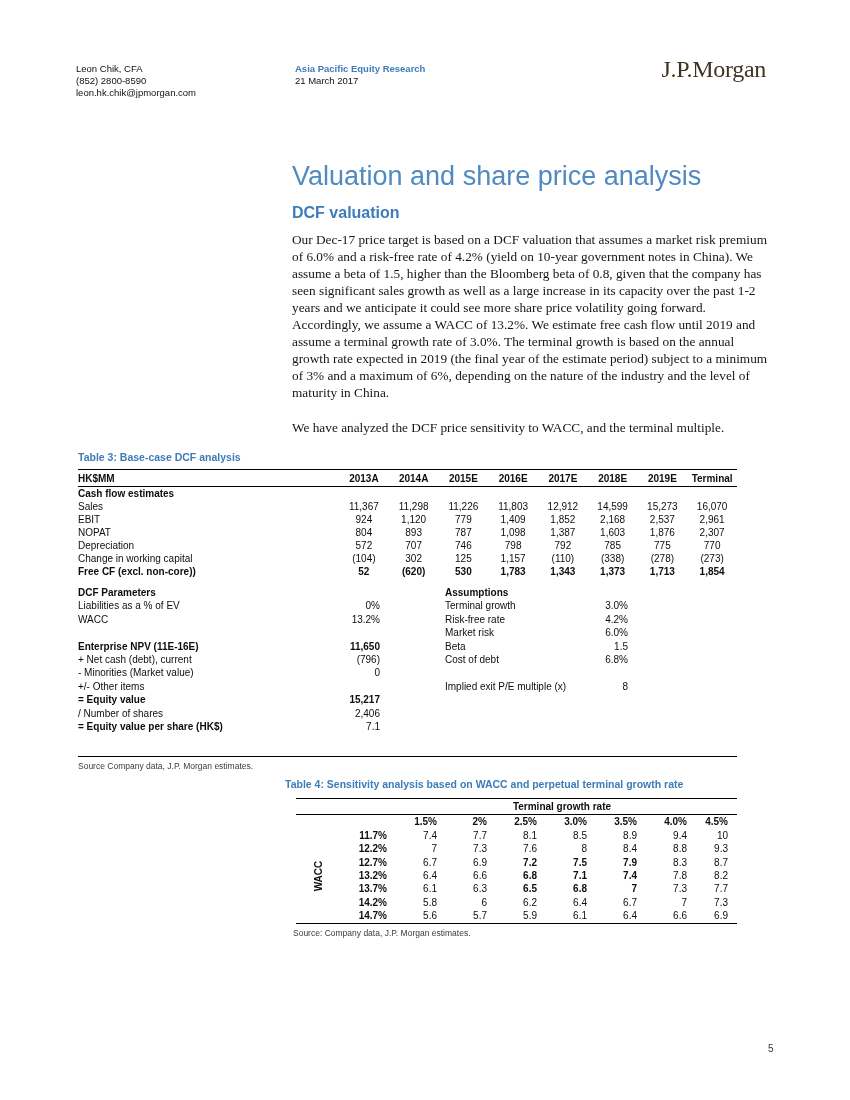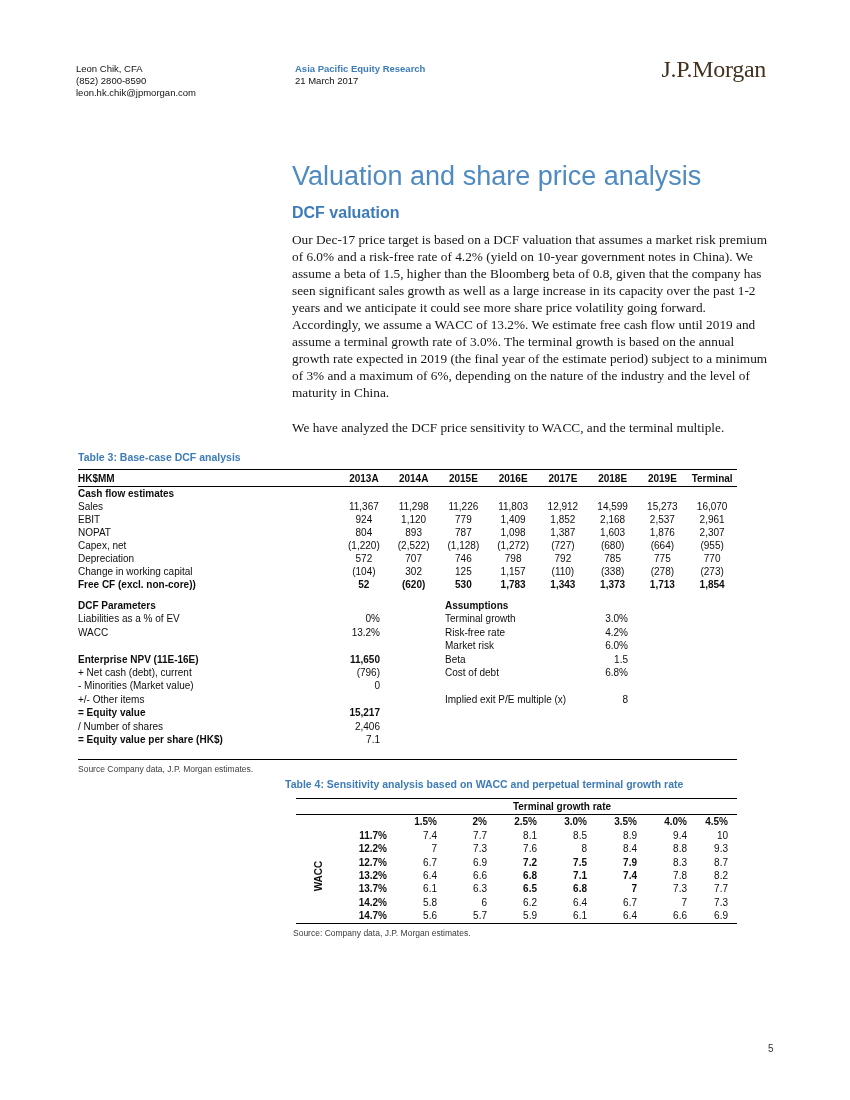--- a/index.html
+++ b/index.html
@@ -30,21 +30,21 @@
   #t3 thead th { border-top:1.3px solid #000; border-bottom:1px solid #000; padding:3px 0 2px 0;
                  font-weight:bold; text-align:center; }
   #t3 thead th.label { text-align:left; }
   #t3 td { padding:0; line-height:13px; white-space:nowrap; }
   #t3 td.num { text-align:center; }
   #t3 tr.bold td { font-weight:bold; }
   #t3 td.label.bold, .bold { font-weight:bold; }
   
   .params { margin-top:9px; display:grid; grid-template-columns:240px 62px 65px 140px 43px;
             grid-auto-rows:13.4px; font-size:10px; color:#0d0d0d;
-            border-bottom:1.6px solid #000; padding-bottom:12px; }
+            border-bottom:1.6px solid #000; padding-bottom:22px; }
   .params .p-val { text-align:right; white-space:nowrap; }
   .params .p-label { white-space:nowrap; }
   .t3-source { margin-top:4px; }
   
   .table4-section { position:absolute; left:285px; top:778px; width:452px; }
   #t4 { border-collapse:collapse; table-layout:fixed; width:441px; margin-left:11px; margin-top:8px;
         font-size:10px; color:#0d0d0d; border-top:1.3px solid #000; border-bottom:1.3px solid #000; }
   #t4 td, #t4 th { padding:0; line-height:13.4px; white-space:nowrap; }
   #t4 .num { text-align:right; }
   #t4 .span-row td, #t4 .span-row th { border-bottom:1px solid #000; padding:1px 0; }
@@ -130,31 +130,20 @@
             <td class="num">804</td>
             <td class="num">893</td>
             <td class="num">787</td>
             <td class="num">1,098</td>
             <td class="num">1,387</td>
             <td class="num">1,603</td>
             <td class="num">1,876</td>
             <td class="num">2,307</td>
           </tr>
           <tr>
-            <td class="label">Capex, net</td>
-            <td class="num">(1,220)</td>
-            <td class="num">(2,522)</td>
-            <td class="num">(1,128)</td>
-            <td class="num">(1,272)</td>
-            <td class="num">(727)</td>
-            <td class="num">(680)</td>
-            <td class="num">(664)</td>
-            <td class="num">(955)</td>
-          </tr>
-          <tr>
             <td class="label">Depreciation</td>
             <td class="num">572</td>
             <td class="num">707</td>
             <td class="num">746</td>
             <td class="num">798</td>
             <td class="num">792</td>
             <td class="num">785</td>
             <td class="num">775</td>
             <td class="num">770</td>
           </tr>

